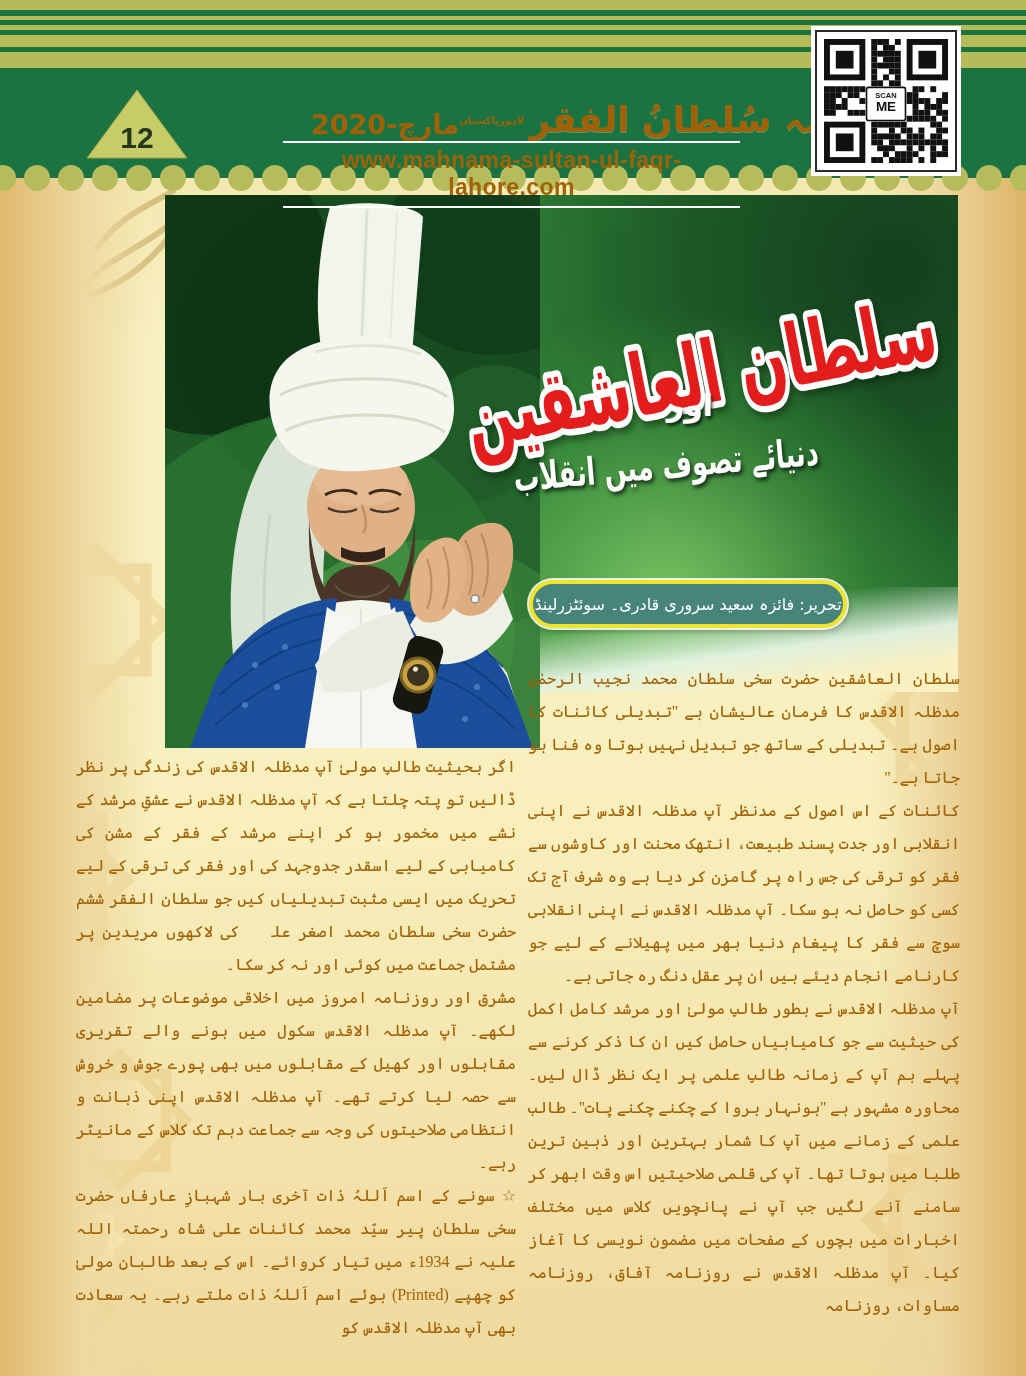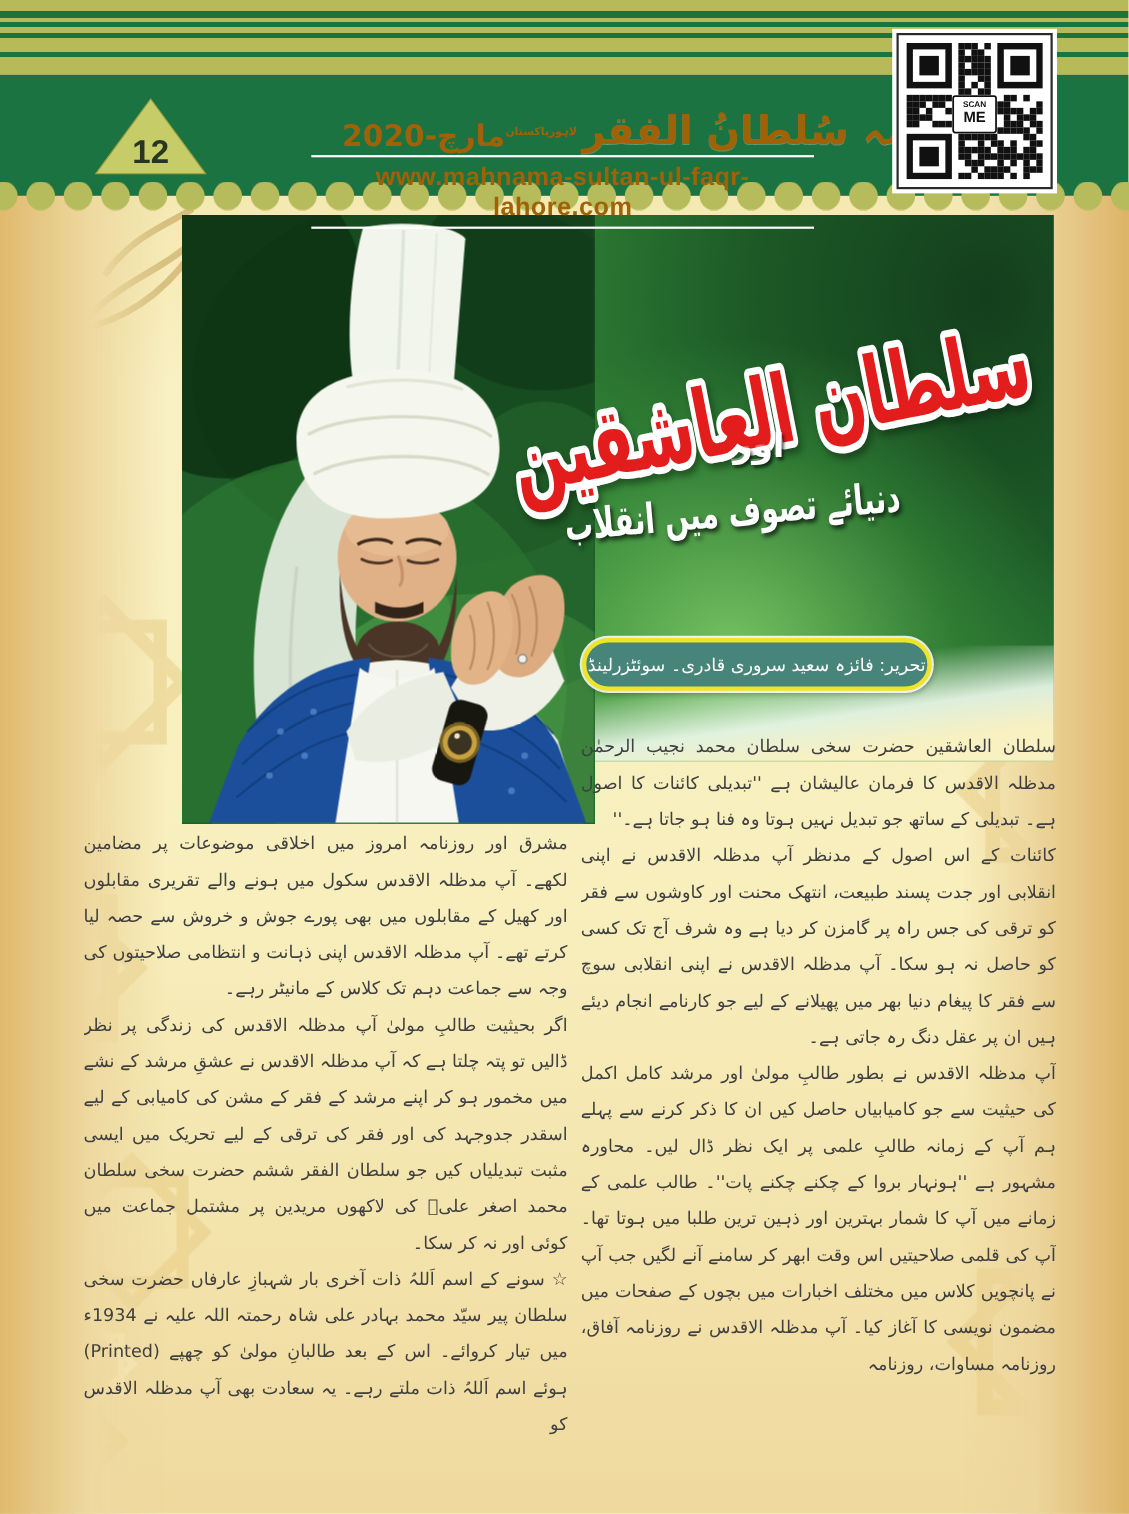--- a/index.html
+++ b/index.html
@@ -66,21 +66,21 @@
              filter:drop-shadow(2px 3px 2px rgba(0,0,0,.7));}
   .subtitle-text{fill:#ffffff;font-weight:bold;font-family:"DejaVu Sans",sans-serif;}
 
   .byline-pill{position:absolute;left:529px;top:580px;width:310px;height:40px;z-index:3;
       border-radius:26px;background:#47857a;border:4px solid #efe32b;
       box-shadow:0 0 0 2px rgba(255,255,255,.85), 2px 3px 6px rgba(0,0,0,.3);
       display:flex;align-items:center;justify-content:center;color:#fff;direction:rtl;
       font-size:16px;white-space:nowrap;}
 
   
-  .col{position:absolute;direction:rtl;color:#404040;z-index:2;}
+  .col{position:absolute;direction:rtl;color:#a16207;z-index:2;font-family:Liberation Serif, serif;}
   .col p{margin:0;font-size:16px;line-height:33px;text-align:justify;}
   .col-right{left:528px;top:662px;width:432px;height:672px;overflow:hidden;}
   .col-left{left:76px;top:750px;width:440px;height:592px;overflow:hidden;}
 </style>
 </head>
 <body>
 
 <div id="page">
 
   <svg class="bg-pattern" width="1026" height="1376" viewBox="0 0 1026 1376">
@@ -434,18 +434,18 @@
   <div class="byline-pill">
     <span>تحریر: فائزہ سعید سروری قادری۔ سوئٹزرلینڈ</span>
   </div>
 
   <div class="col col-right">
     <p>سلطان العاشقین حضرت سخی سلطان محمد نجیب الرحمٰن مدظلہ الاقدس کا فرمان عالیشان ہے ''تبدیلی کائنات کا اصول ہے۔ تبدیلی کے ساتھ جو تبدیل نہیں ہوتا وہ فنا ہو جاتا ہے۔''</p>
     <p>کائنات کے اس اصول کے مدنظر آپ مدظلہ الاقدس نے اپنی انقلابی اور جدت پسند طبیعت، انتھک محنت اور کاوشوں سے فقر کو ترقی کی جس راہ پر گامزن کر دیا ہے وہ شرف آج تک کسی کو حاصل نہ ہو سکا۔ آپ مدظلہ الاقدس نے اپنی انقلابی سوچ سے فقر کا پیغام دنیا بھر میں پھیلانے کے لیے جو کارنامے انجام دیئے ہیں ان پر عقل دنگ رہ جاتی ہے۔</p>
     <p>آپ مدظلہ الاقدس نے بطور طالبِ مولیٰ اور مرشد کامل اکمل کی حیثیت سے جو کامیابیاں حاصل کیں ان کا ذکر کرنے سے پہلے ہم آپ کے زمانہ طالبِ علمی پر ایک نظر ڈال لیں۔ محاورہ مشہور ہے ''ہونہار بروا کے چکنے چکنے پات''۔ طالب علمی کے زمانے میں آپ کا شمار بہترین اور ذہین ترین طلبا میں ہوتا تھا۔ آپ کی قلمی صلاحیتیں اس وقت ابھر کر سامنے آنے لگیں جب آپ نے پانچویں کلاس میں مختلف اخبارات میں بچوں کے صفحات میں مضمون نویسی کا آغاز کیا۔ آپ مدظلہ الاقدس نے روزنامہ آفاق، روزنامہ مساوات، روزنامہ</p>
   </div>
   <div class="col col-left">
+    <p>اگر بحیثیت طالبِ مولیٰ آپ مدظلہ الاقدس کی زندگی پر نظر ڈالیں تو پتہ چلتا ہے کہ آپ مدظلہ الاقدس نے عشقِ مرشد کے نشے میں مخمور ہو کر اپنے مرشد کے فقر کے مشن کی کامیابی کے لیے اسقدر جدوجہد کی اور فقر کی ترقی کے لیے تحریک میں ایسی مثبت تبدیلیاں کیں جو سلطان الفقر ششم حضرت سخی سلطان محمد اصغر علیؓ کی لاکھوں مریدین پر مشتمل جماعت میں کوئی اور نہ کر سکا۔</p>
     <p>مشرق اور روزنامہ امروز میں اخلاقی موضوعات پر مضامین لکھے۔ آپ مدظلہ الاقدس سکول میں ہونے والے تقریری مقابلوں اور کھیل کے مقابلوں میں بھی پورے جوش و خروش سے حصہ لیا کرتے تھے۔ آپ مدظلہ الاقدس اپنی ذہانت و انتظامی صلاحیتوں کی وجہ سے جماعت دہم تک کلاس کے مانیٹر رہے۔</p>
-    <p>اگر بحیثیت طالبِ مولیٰ آپ مدظلہ الاقدس کی زندگی پر نظر ڈالیں تو پتہ چلتا ہے کہ آپ مدظلہ الاقدس نے عشقِ مرشد کے نشے میں مخمور ہو کر اپنے مرشد کے فقر کے مشن کی کامیابی کے لیے اسقدر جدوجہد کی اور فقر کی ترقی کے لیے تحریک میں ایسی مثبت تبدیلیاں کیں جو سلطان الفقر ششم حضرت سخی سلطان محمد اصغر علیؓ کی لاکھوں مریدین پر مشتمل جماعت میں کوئی اور نہ کر سکا۔</p>
-    <p>☆  سونے کے اسم اَللہُ ذات آخری بار شہبازِ عارفاں حضرت سخی سلطان پیر سیّد محمد بہادر علی شاہ رحمتہ اللہ علیہ نے 1934ء میں تیار کروائے۔ اس کے بعد طالبانِ مولیٰ کو چھپے (Printed) ہوئے اسم اَللہُ ذات ملتے رہے۔ یہ سعادت بھی آپ مدظلہ الاقدس کو</p>
+    <p>☆  سونے کے اسم اَللہُ ذات آخری بار شہبازِ عارفاں حضرت سخی سلطان پیر سیّد محمد کائنات علی شاہ رحمتہ اللہ علیہ نے 1934ء میں تیار کروائے۔ اس کے بعد طالبانِ مولیٰ کو چھپے (Printed) ہوئے اسم اَللہُ ذات ملتے رہے۔ یہ سعادت بھی آپ مدظلہ الاقدس کو</p>
   </div>
 
 </div>
 
 </body></html>

